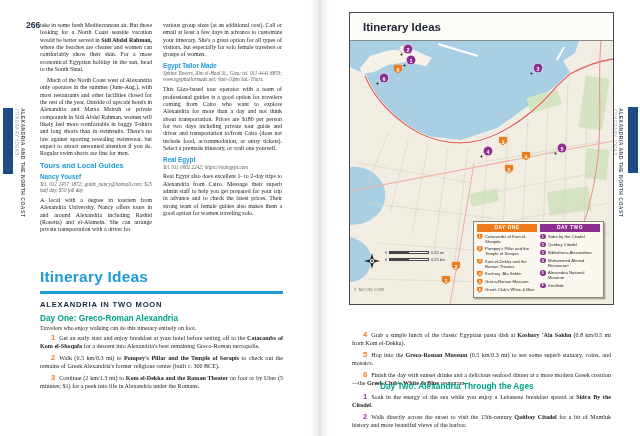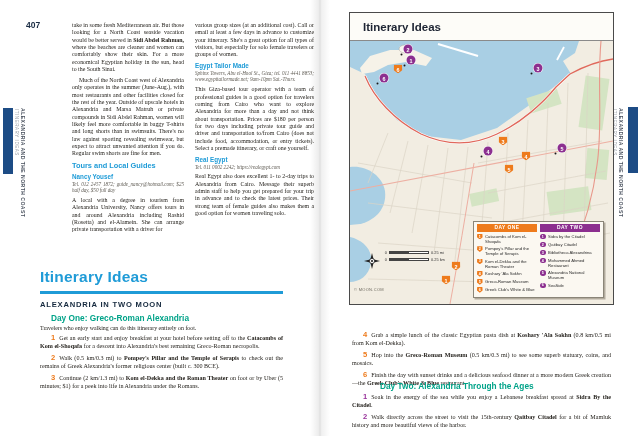--- a/index.html
+++ b/index.html
@@ -6,21 +6,21 @@
   body{width:640px;height:436px;position:relative;background:#ffffff;overflow:hidden;
        font-family:"Liberation Serif",serif;color:#26231e;}
   .abs{position:absolute;}
   .pagenum{font:bold 8.5px "Liberation Sans",sans-serif;color:#1a2c44;}
   
   .vtab{writing-mode:vertical-rl;white-space:nowrap;}
   .tab-rect{background:#1d4c85;}
   .tab-sub{font-family:"Liberation Sans",sans-serif;font-size:4.6px;color:#9aa0a8;letter-spacing:.5px;}
   .tab-chap{font-family:"Liberation Sans",sans-serif;font-weight:bold;font-size:5.1px;color:#474f5c;letter-spacing:.45px;}
   
-  .col{font-size:5.9px;line-height:7.35px;text-align:justify;margin-left:32px;}
+  .col{font-size:5.9px;line-height:7.35px;text-align:justify;}
   .col p{margin:0 0 3.5px;}
   .col p.indent{text-indent:7px;margin-bottom:0;}
   .contact{font-style:italic;color:#5e5a52;font-size:5.1px;line-height:6.3px;margin:0 0 1.5px;}
   .h-blue{font-family:"Liberation Sans",sans-serif;font-weight:bold;color:#1e9bd7;margin:4.5px 0 1px;font-size:7.4px;}
   .h-blue.small{font-size:6.3px;margin:3.5px 0 .5px;}
   .b{font-weight:bold;}
   
   .big-title{font-family:"Liberation Sans",sans-serif;font-weight:bold;font-size:15.5px;color:#1f9bd7;letter-spacing:.2px;}
   .rule{background:#1f9bd7;height:2.6px;}
   .sec-head{font-family:"Liberation Sans",sans-serif;font-weight:bold;font-size:7.6px;color:#15293e;letter-spacing:.8px;}
@@ -66,21 +66,21 @@
   #map-credit{left:4px;top:246px;font-family:"Liberation Sans",sans-serif;font-size:4px;color:#6e6a60;letter-spacing:.3px;z-index:4;}
   
   #gutter{left:310px;top:0;width:20px;height:436px;pointer-events:none;
           background:linear-gradient(90deg,rgba(0,0,0,0) 0%,rgba(0,0,0,.07) 42%,rgba(0,0,0,.12) 50%,rgba(0,0,0,.06) 58%,rgba(0,0,0,0) 100%);}
 </style>
 </head>
 <body>
 
 <div id="gutter" class="abs"></div>
 
-<div class="abs pagenum" style="left:26px;top:20px;">407</div>
+<div class="abs pagenum" style="left:26px;top:20px;">266</div>
 
 <div class="abs tab-rect" style="left:3px;top:108px;width:10px;height:66px;"></div>
 <div class="abs vtab tab-sub" style="left:13.5px;top:109px;">ITINERARY IDEAS</div>
 <div class="abs vtab tab-chap" style="left:20px;top:108px;">ALEXANDRIA AND THE NORTH COAST</div>
 
 <div class="abs col" style="left:40px;top:22px;width:112px;">
   <p><span>take in some fresh Mediterranean air. But those looking for a North Coast seaside vacation would be better served in </span><span class="b">Sidi Abdel Rahman,</span><span> where the beaches are cleaner and women can comfortably show their skin. For a more economical Egyptian holiday in the sun, head to the South Sinai.</span></p>
   <p class="indent">Much of the North Coast west of Alexandria only operates in the summer (June-Aug.), with most restaurants and other facilities closed for the rest of the year. Outside of upscale hotels in Alexandria and Marsa Matruh or private compounds in Sidi Abdel Rahman, women will likely feel more comfortable in baggy T-shirts and long shorts than in swimsuits. There's no law against sporting revealing swimwear, but expect to attract unwanted attention if you do. Regular swim shorts are fine for men.</p>
   <div class="h-blue">Tours and Local Guides</div>
   <div class="h-blue small">Nancy Yousef</div>
@@ -94,21 +94,21 @@
   <p class="contact">Sphinx Towers, Abu el-Hool St., Giza; tel. 011 4441 8853; www.egypttailormade.net; 9am-10pm Sat.-Thurs.</p>
   <p>This Giza-based tour operator with a team of professional guides is a good option for travelers coming from Cairo who want to explore Alexandria for more than a day and not think about transportation. Prices are $180 per person for two days including private tour guide and driver and transportation to/from Cairo (does not include food, accommodation, or entry tickets). Select a premade itinerary, or craft one yourself.</p>
   <div class="h-blue small">Real Egypt</div>
   <p class="contact">Tel. 011 0002 2242; https://realegypt.com</p>
   <p>Real Egypt also does excellent 1- to 2-day trips to Alexandria from Cairo. Message their superb admin staff to help you get prepared for your trip in advance and to check the latest prices. Their strong team of female guides also makes them a good option for women traveling solo.</p>
 </div>
 
 <div class="abs big-title" style="left:40px;top:268px;">Itinerary Ideas</div>
 <div class="abs rule" style="left:40px;top:291px;width:243px;"></div>
 <div class="abs sec-head" style="left:40px;top:300px;">ALEXANDRIA IN TWO MOON</div>
-<div class="abs day-head" style="left:51px;top:313px;">Day One: Greco-Roman Alexandria</div>
+<div class="abs day-head" style="left:40px;top:313px;">Day One: Greco-Roman Alexandria</div>
 <div class="abs intro" style="left:40px;top:325px;width:243px;">Travelers who enjoy walking can do this itinerary entirely on foot.</div>
 <div class="abs steps" style="left:40px;top:334px;width:243px;">
     <div class="step"><span class="step-num orange">1</span><span>Get an early start and enjoy breakfast at your hotel before setting off to the </span><span class="b">Catacombs of Kom el-Shoqafa</span><span> for a descent into Alexandria's best remaining Greco-Roman necropolis.</span></div>
     <div class="step"><span class="step-num orange">2</span><span>Walk (0.5 km/0.3 mi) to </span><span class="b">Pompey's Pillar and the Temple of Serapis</span><span> to check out the remains of Greek Alexandria's former religious center (built c. 300 BCE).</span></div>
     <div class="step"><span class="step-num orange">3</span><span>Continue (2 km/1.3 mi) to </span><span class="b">Kom el-Dekka and the Roman Theater</span><span> on foot or by Uber (5 minutes; $1) for a peek into life in Alexandria under the Romans.</span></div>
   </div>
 
 <div class="abs pagenum" style="left:597px;top:20px;">267</div>
 
 <div class="abs vtab tab-sub" style="left:611.5px;top:109px;">ITINERARY IDEAS</div>

